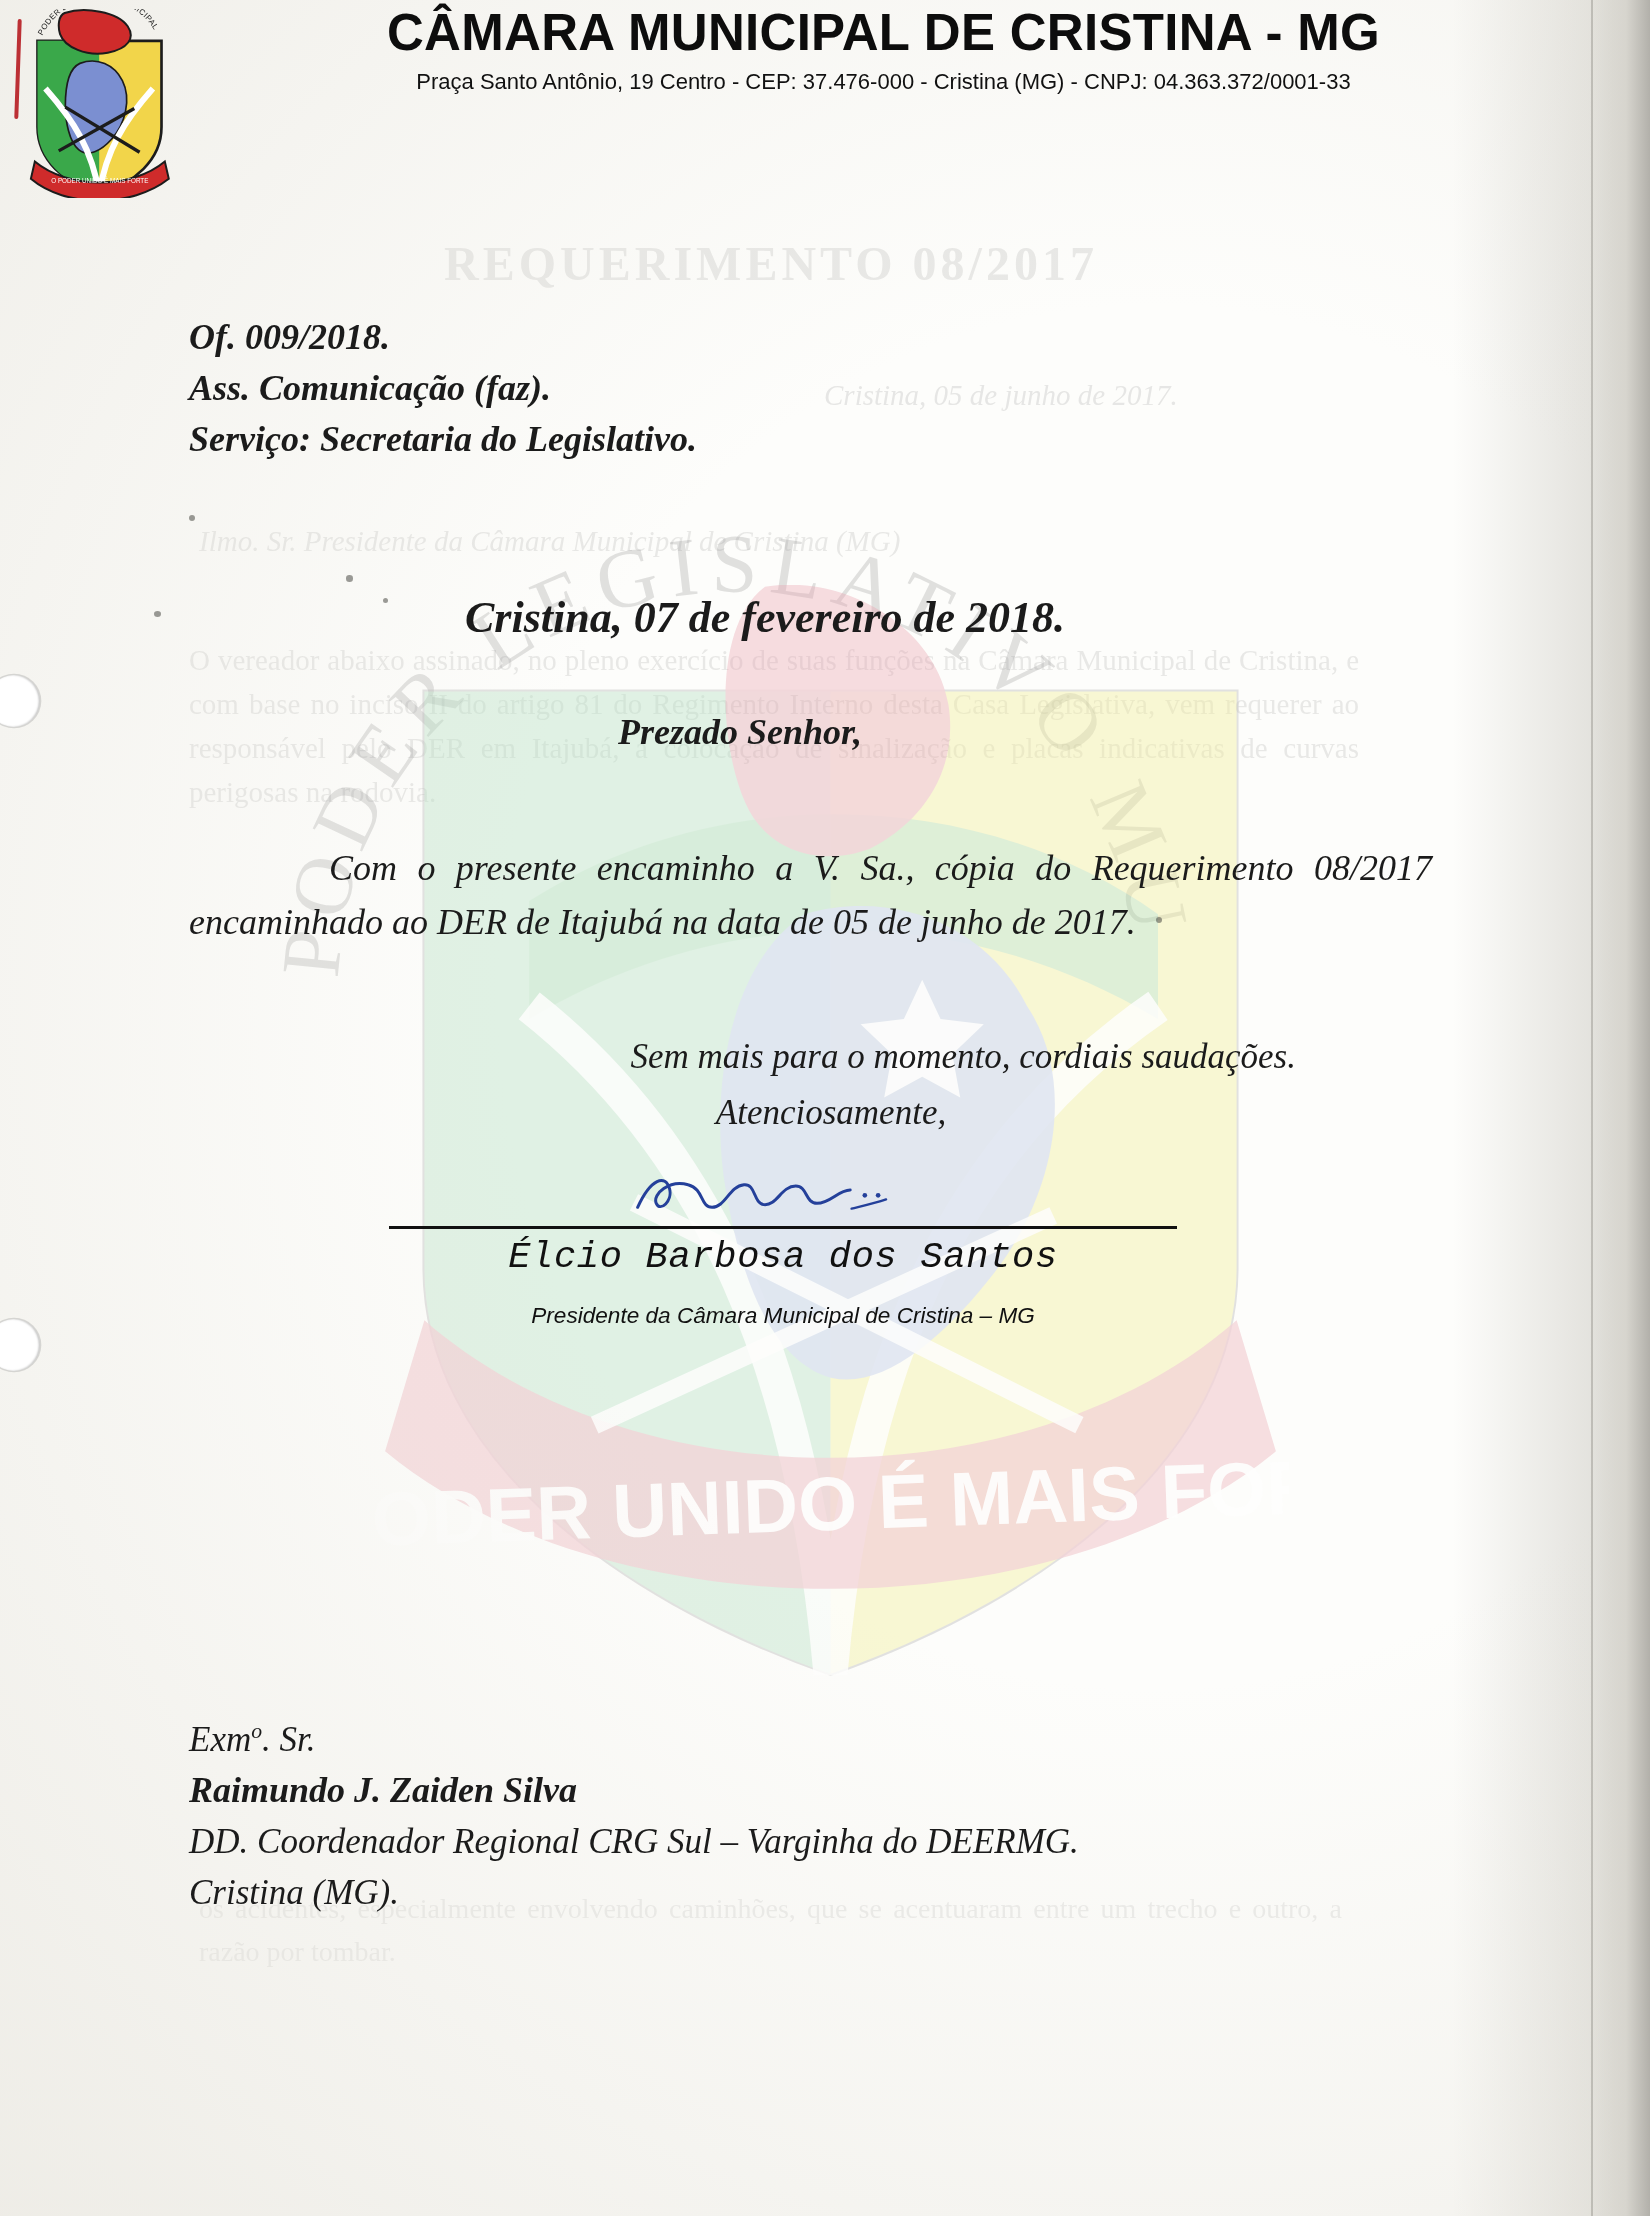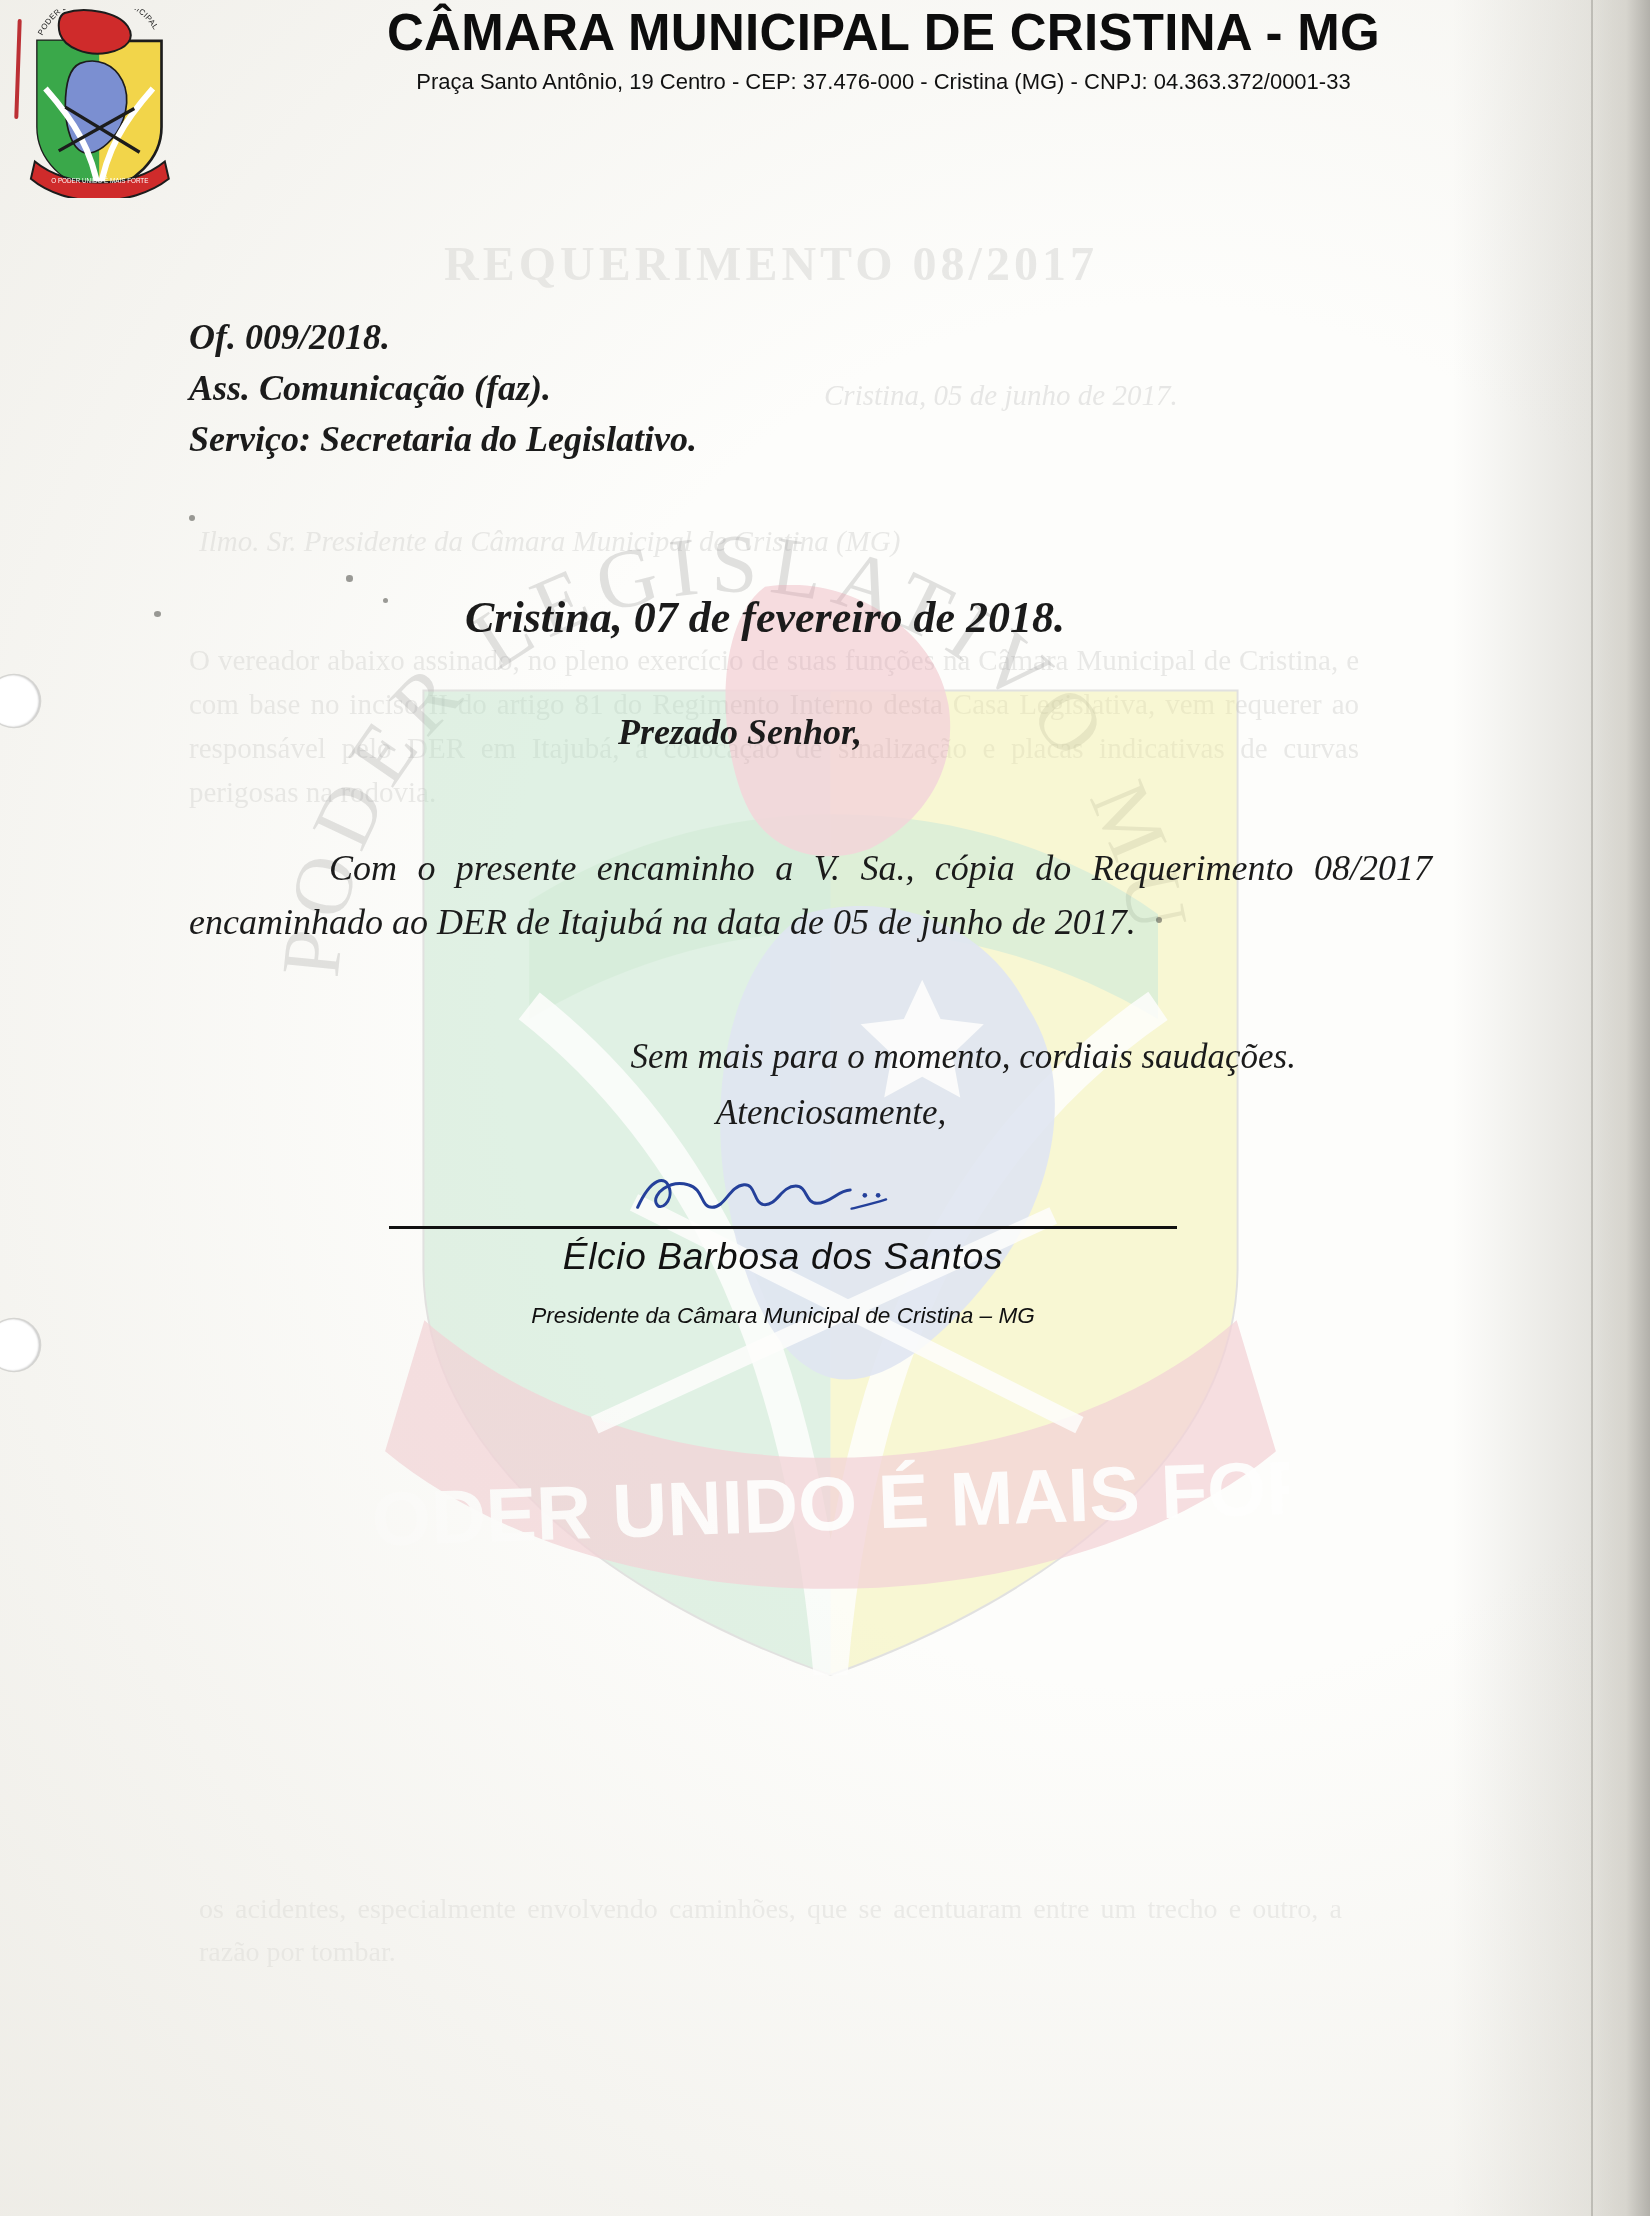--- a/index.html
+++ b/index.html
@@ -241,21 +241,21 @@
   }
   .sig-rule {
     left: 389px; top: 1226px;
     width: 788px; height: 2.7px;
     background: #111;
   }
   .sig-name {
     left: 389px; top: 1236px;
     width: 788px;
     text-align: center;
-    font-family: Liberation Sans, sans-serif;
+    font-family: Liberation Mono, monospace;
     font-style: italic;
     font-size: 37px;
     color: #111;
     letter-spacing: 0.7px;
   }
   .sig-role {
     left: 389px; top: 1303px;
     width: 788px;
     text-align: center;
     font-family: "Liberation Sans", sans-serif;
@@ -409,20 +409,28 @@
                C300 56 312 36 330 36" fill="none" stroke="#24409a" stroke-width="4.5" stroke-linecap="round"></path>
       <circle cx="352" cy="44" r="3.5" fill="#24409a"></circle>
       <circle cx="372" cy="44" r="3.5" fill="#24409a"></circle>
       <path d="M332 64 C348 60 366 56 384 50" fill="none" stroke="#24409a" stroke-width="3.5" stroke-linecap="round"></path>
     </svg>
 
     <div class="blk sig-rule"></div>
     <div class="blk sig-name">Élcio Barbosa dos Santos</div>
     <div class="blk sig-role">Presidente da Câmara Municipal de Cristina – MG</div>
 
+    <div class="blk addressee">
+      <div class="l1">
+        <span>Exm</span><sup>o</sup><span>. Sr.</span>
+      </div>
+      <div class="name">Raimundo J. Zaiden Silva</div>
+      <div>DD.  Coordenador Regional CRG Sul – Varginha do DEERMG.</div>
+      <div>Cristina (MG).</div>
+    </div>
 
   </div>
 
   <div class="right-edge"></div>
   <div class="edge-line"></div>
 
 </div>
 
 
 </body></html>

